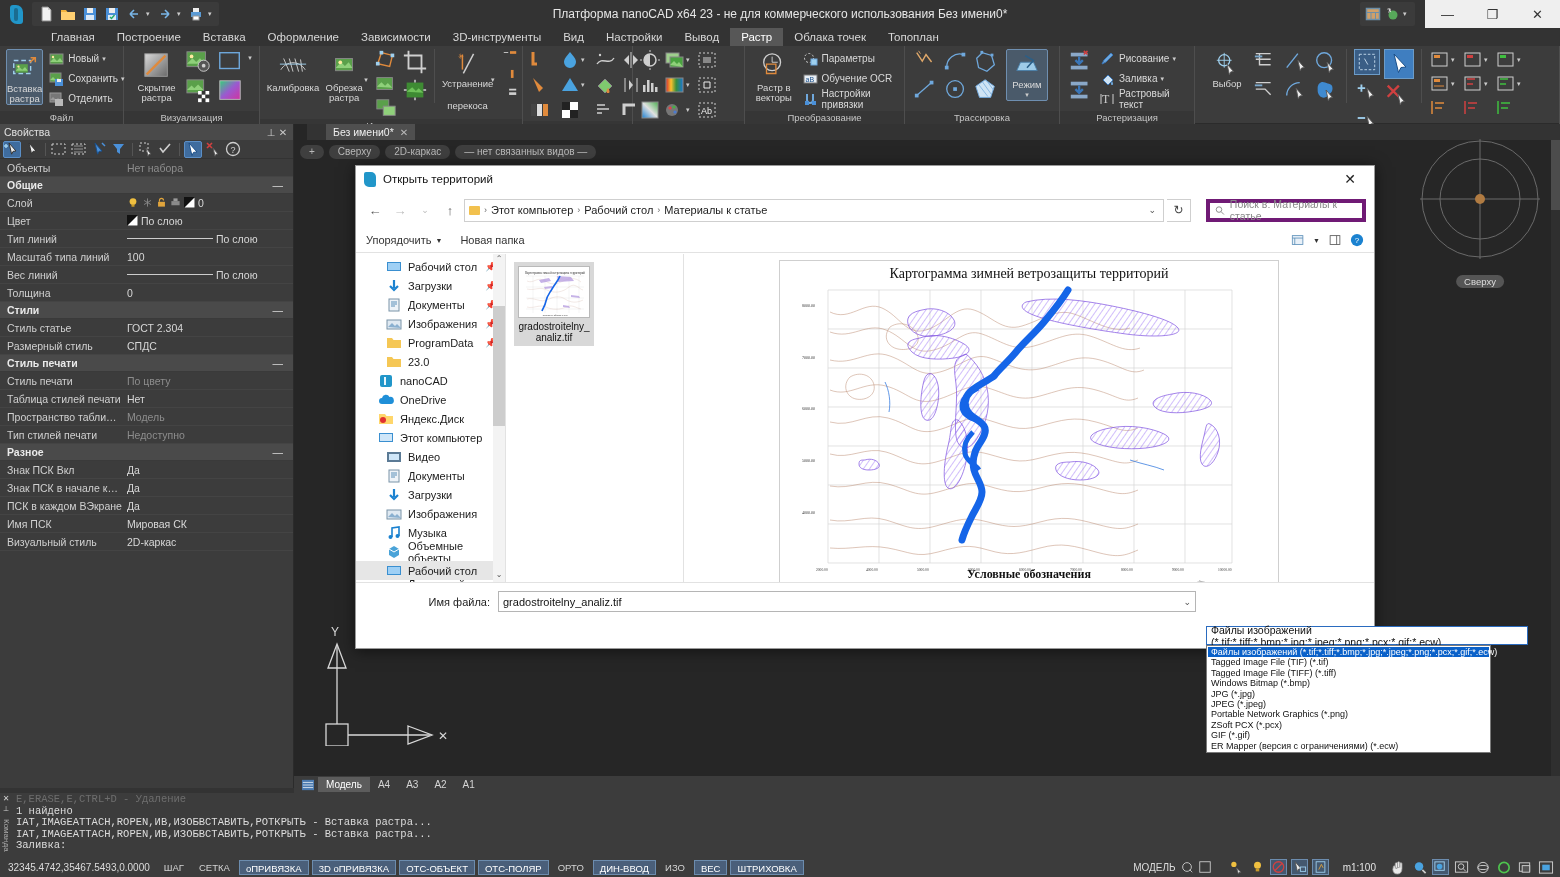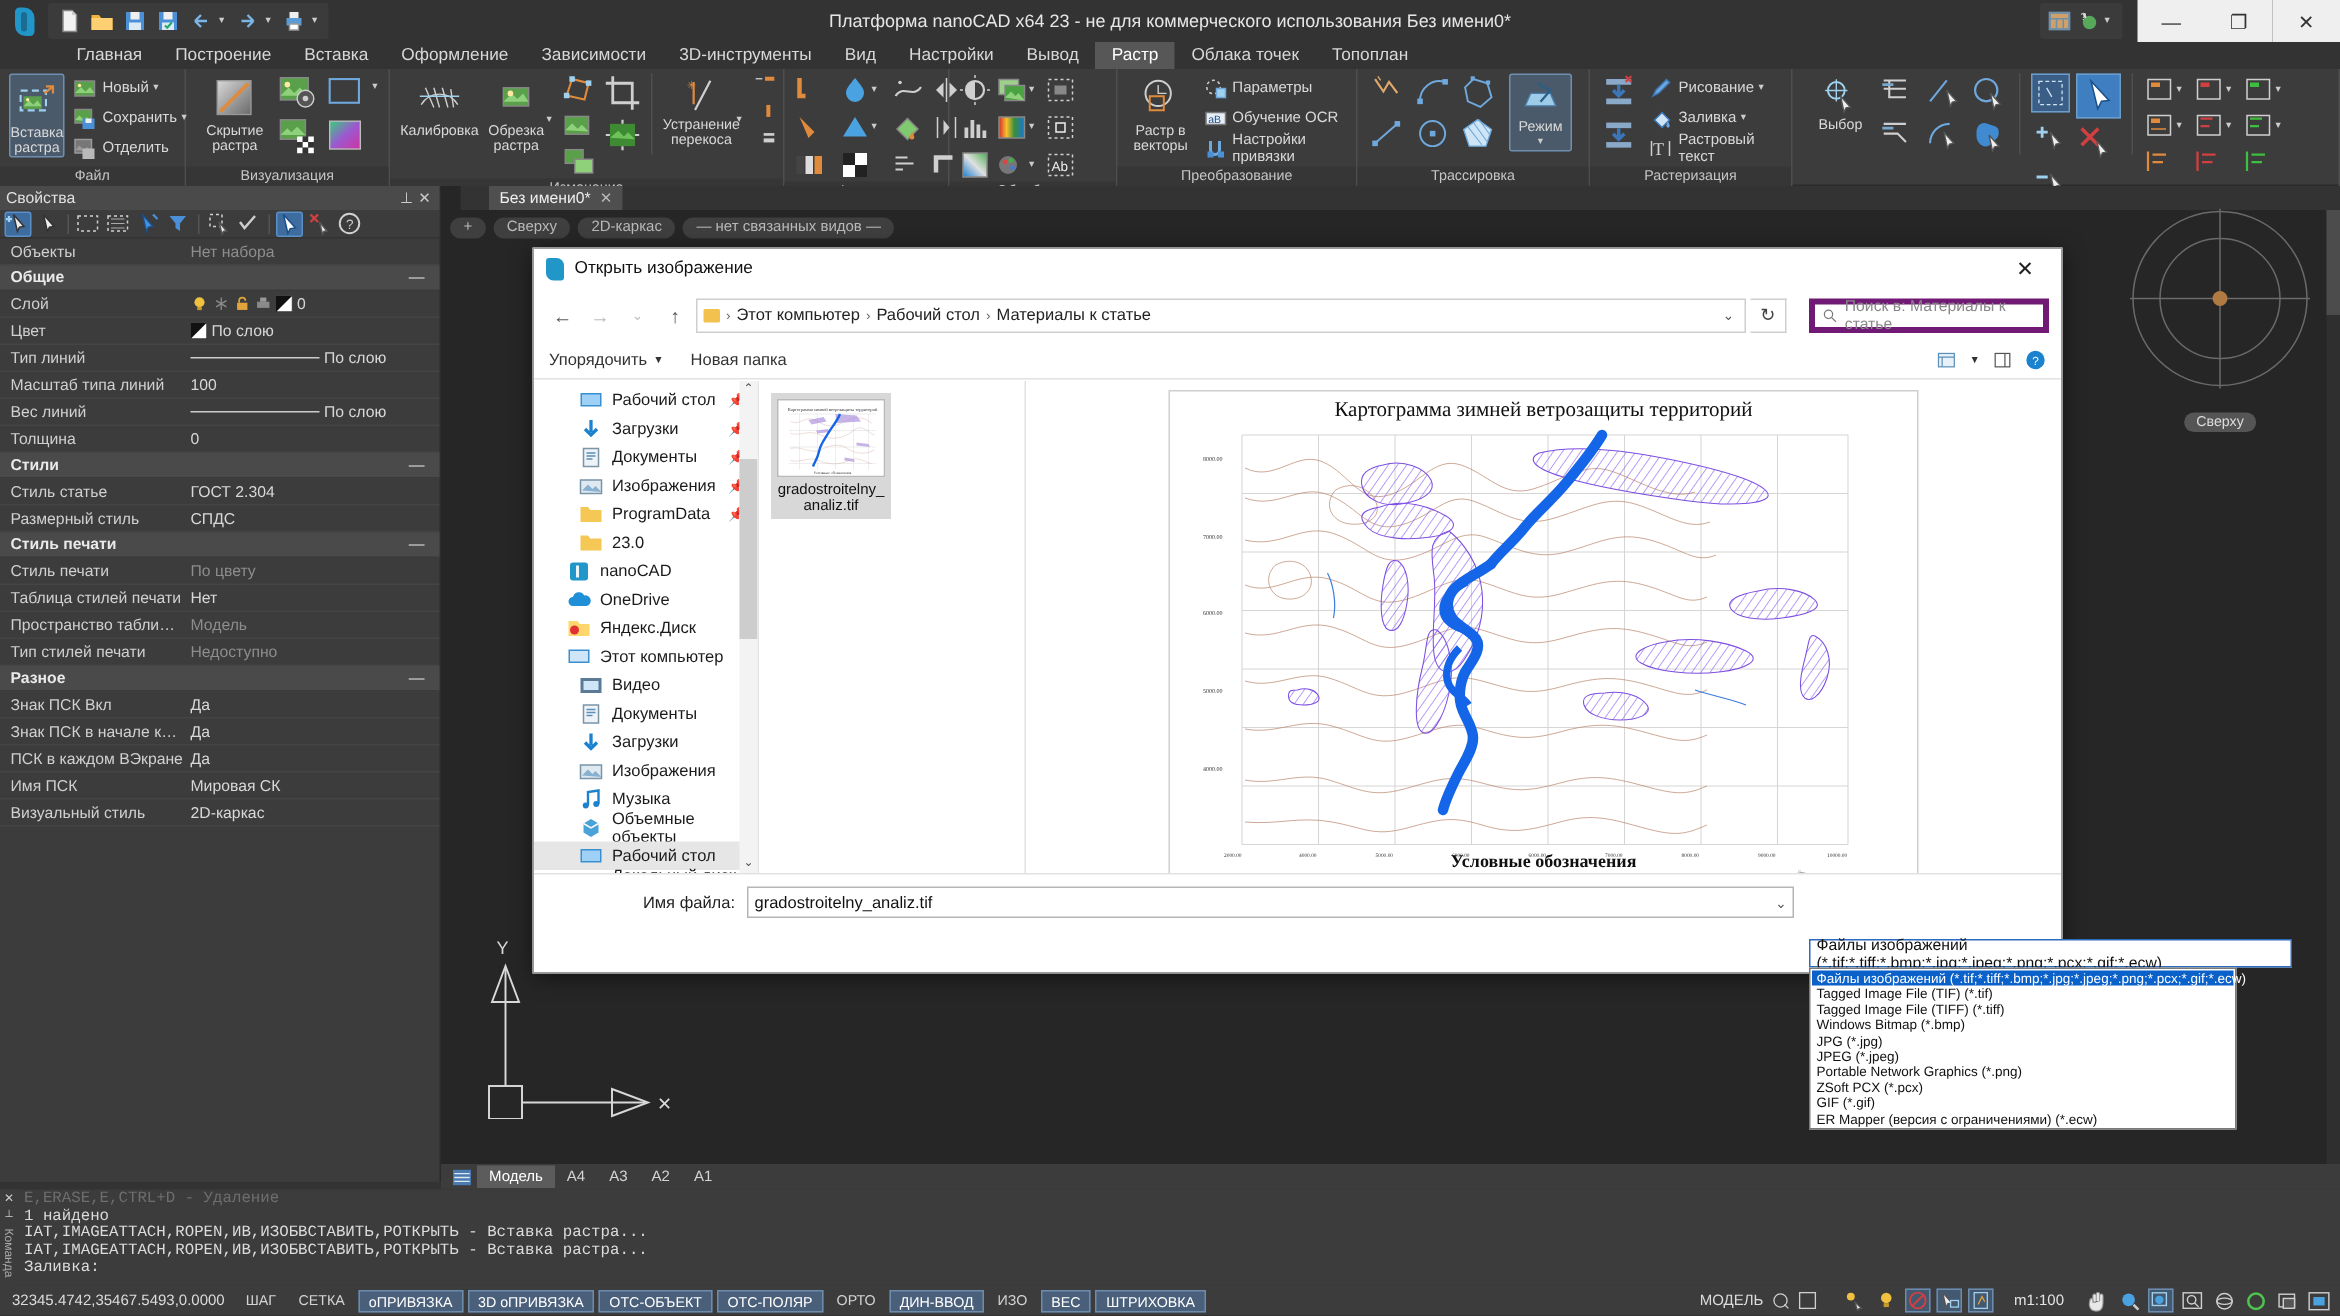--- a/index.html
+++ b/index.html
@@ -442,21 +442,21 @@
           </svg>
       </div>
       <div class="vsep"></div>
       <div class="bigbtn" style="width:62px">
         <svg class="ic26" viewBox="0 0 28 28">
             <path d="M20 3L9 24" stroke="#cfcfcf" stroke-width="1.6"></path>
             <path d="M8 4v16" stroke="#e08a3c" stroke-width="1.6"></path>
             <text x="3" y="9" font-size="8" fill="#e08a3c">✳</text>
           </svg>
         <span class="lbl">Устранение</span>
-        <span class="lbl" style="margin-top:0">перекоса</span>
+        <span class="lbl" style="margin-top:12px">перекоса</span>
       </div>
       <span class="caret" style="margin-top:26px;margin-left:-6px">▾</span>
       <div class="col3" style="gap:2px;margin-left:2px">
         <svg class="ic16" style="width:16px;height:15px" viewBox="0 0 18 16">
             <rect x="9" y="2" width="7" height="3" fill="#e08a3c"></rect>
             <rect x="2" y="3" width="5" height="1" fill="#cfcfcf"></rect>
           </svg>
         <svg style="width:16px;height:15px" viewBox="0 0 18 16">
             <rect x="10" y="4" width="3" height="9" fill="#e08a3c"></rect>
           </svg>
@@ -1106,21 +1106,21 @@
   </div>
 
   <div class="rscroll">
       <div class="thumb"></div>
     </div>
 </div>
 
 <div class="dlg">
   <div class="dlg-title">
     <div class="dlg-ic"></div>
-    <div class="t">Открыть изображение</div>
+    <div class="t">Открыть территорий</div>
     <div class="close">✕</div>
   </div>
 
   <div class="dlg-nav">
     <div class="navbtn">←</div>
     <div class="navbtn dis">→</div>
     <div class="navbtn dis" style="font-size:9px">⌄</div>
     <div class="navbtn">↑</div>
     <div class="crumbbar">
       <span class="crumb-folder"></span>

